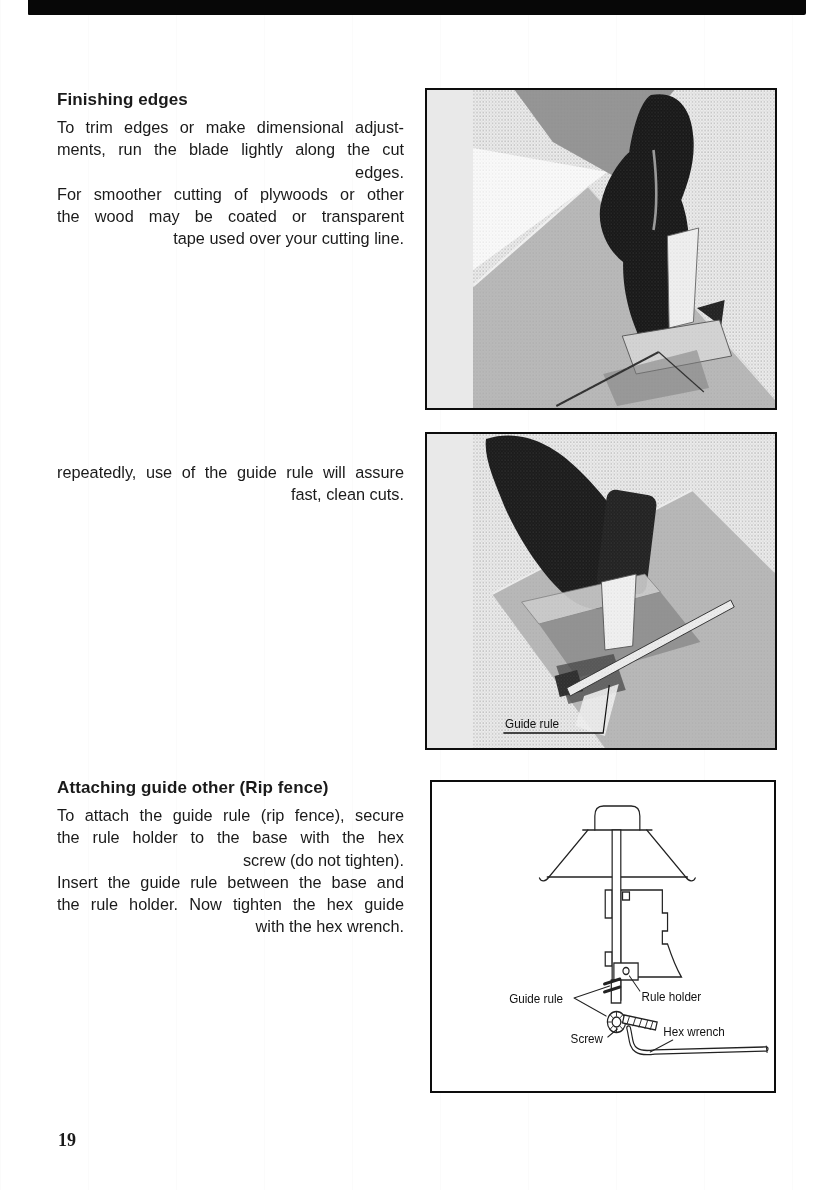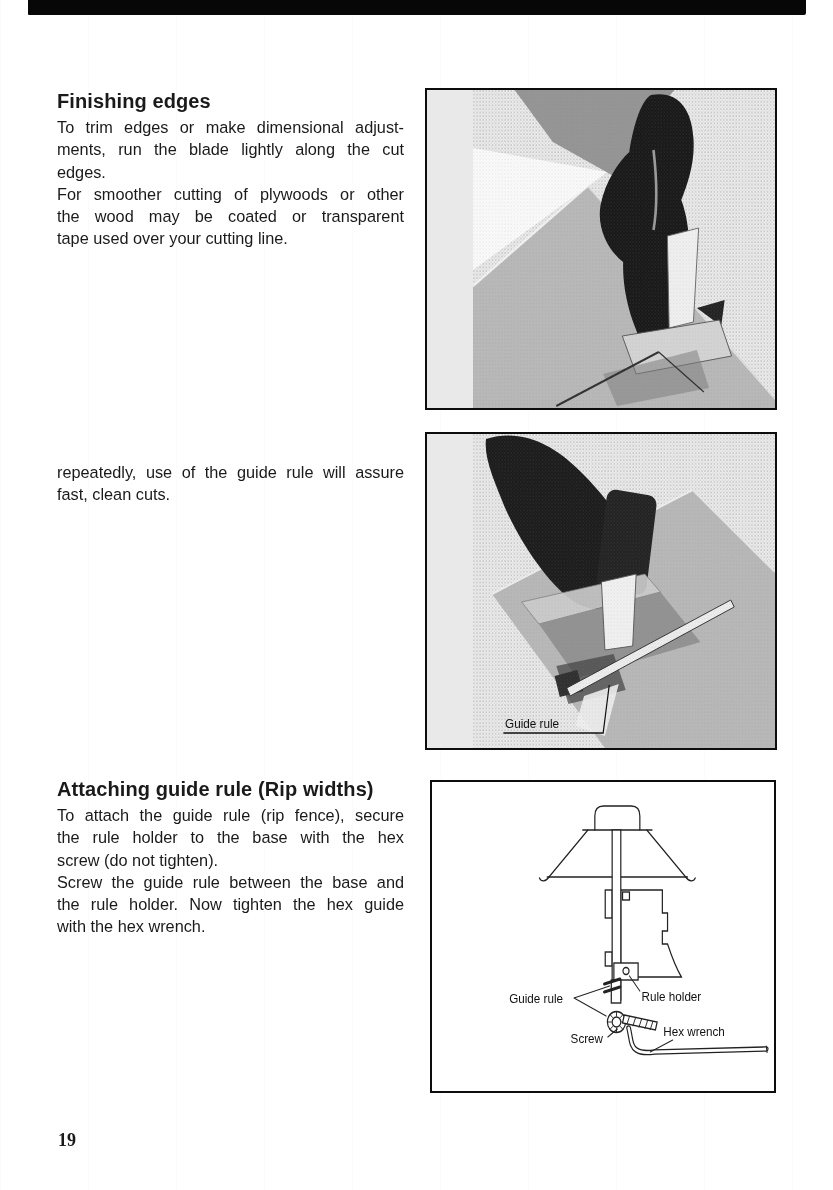--- a/index.html
+++ b/index.html
@@ -9,27 +9,27 @@
   }
   .sheet{
     position:absolute;inset:0;background:#ffffff;
     background-image:repeating-linear-gradient(90deg, rgba(0,0,0,0.015) 0 1px, transparent 1px 88px);
   }
   .topbar{
     position:absolute;left:28px;top:0;width:778px;height:15px;
     background:#070707;border-radius:0 0 2px 1px;
   }
   .heading{
-    position:absolute;left:57px;font-size:20px;font-weight:bold;
+    position:absolute;left:57px;font-size:17px;font-weight:bold;
     letter-spacing:0.1px;white-space:nowrap;
   }
   .body-text{
     position:absolute;left:57px;width:347px;font-size:16.3px;line-height:22.3px;
   }
-  .line{white-space:nowrap;}
+  .line{white-space:nowrap;text-align:right;}
   .line.j{white-space:normal;text-align:justify;text-align-last:justify;}
   .figure{
     position:absolute;border:2px solid #0d0d0d;box-sizing:border-box;background:#e9e9e9;padding-left:46px;
   }
   .figure svg{display:block;width:100%;height:100%;}
   .diagram{background:#ffffff;}
   .page-number{
     position:absolute;left:58px;top:1130px;
     font-family:"Liberation Serif", serif;font-weight:bold;font-size:18px;
   }
@@ -119,26 +119,26 @@
       <polygon points="94,242 120,236 127,257 100,263" fill="#2e2e2e"></polygon>
       <polygon points="108,254 297,166 301,173 112,262" fill="#ededed" stroke="#2b2b2b" stroke-width="1"></polygon>
       <rect width="348" height="314" fill="url(#p2)" opacity="0.18"></rect>
       <g>
         <text x="37" y="294" font-size="13.5" fill="#111">Guide rule</text>
         <path d="M35,299 L150,299 L157,251" stroke="#111" stroke-width="1.4" fill="none"></path>
       </g>
     </svg>
   </div>
 
-  <div class="heading" style="top:778px">Attaching guide rule (Rip widths)</div>
+  <div class="heading" style="top:778px">Attaching guide other (Rip fence)</div>
   <div class="body-text" style="top:804px">
     <div class="line j">To attach the guide rule (rip fence), secure</div>
     <div class="line j">the rule holder to the base with the hex</div>
     <div class="line">screw (do not tighten).</div>
-    <div class="line j">Screw the guide rule between the base and</div>
+    <div class="line j">Insert the guide rule between the base and</div>
     <div class="line j">the rule holder. Now tighten the hex guide</div>
     <div class="line">with the hex wrench.</div>
   </div>
 
   <div class="figure diagram" style="left:430px;top:780px;width:346px;height:313px">
     <svg viewBox="0 0 342 309" preserveAspectRatio="none">
       <g stroke="#222" stroke-width="1.4" fill="none" stroke-linecap="round">
         <g>
           <path d="M135,48 V34 Q135,24 145,24 H177 Q187,24 187,34 V48"></path>
           <path d="M121,48 H201"></path>

